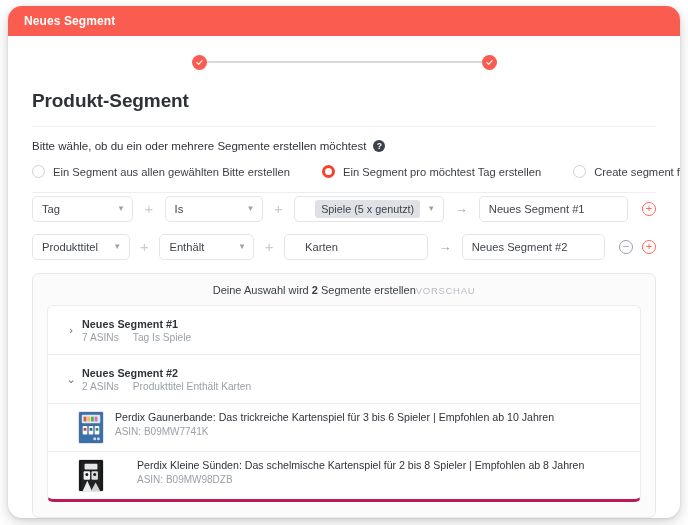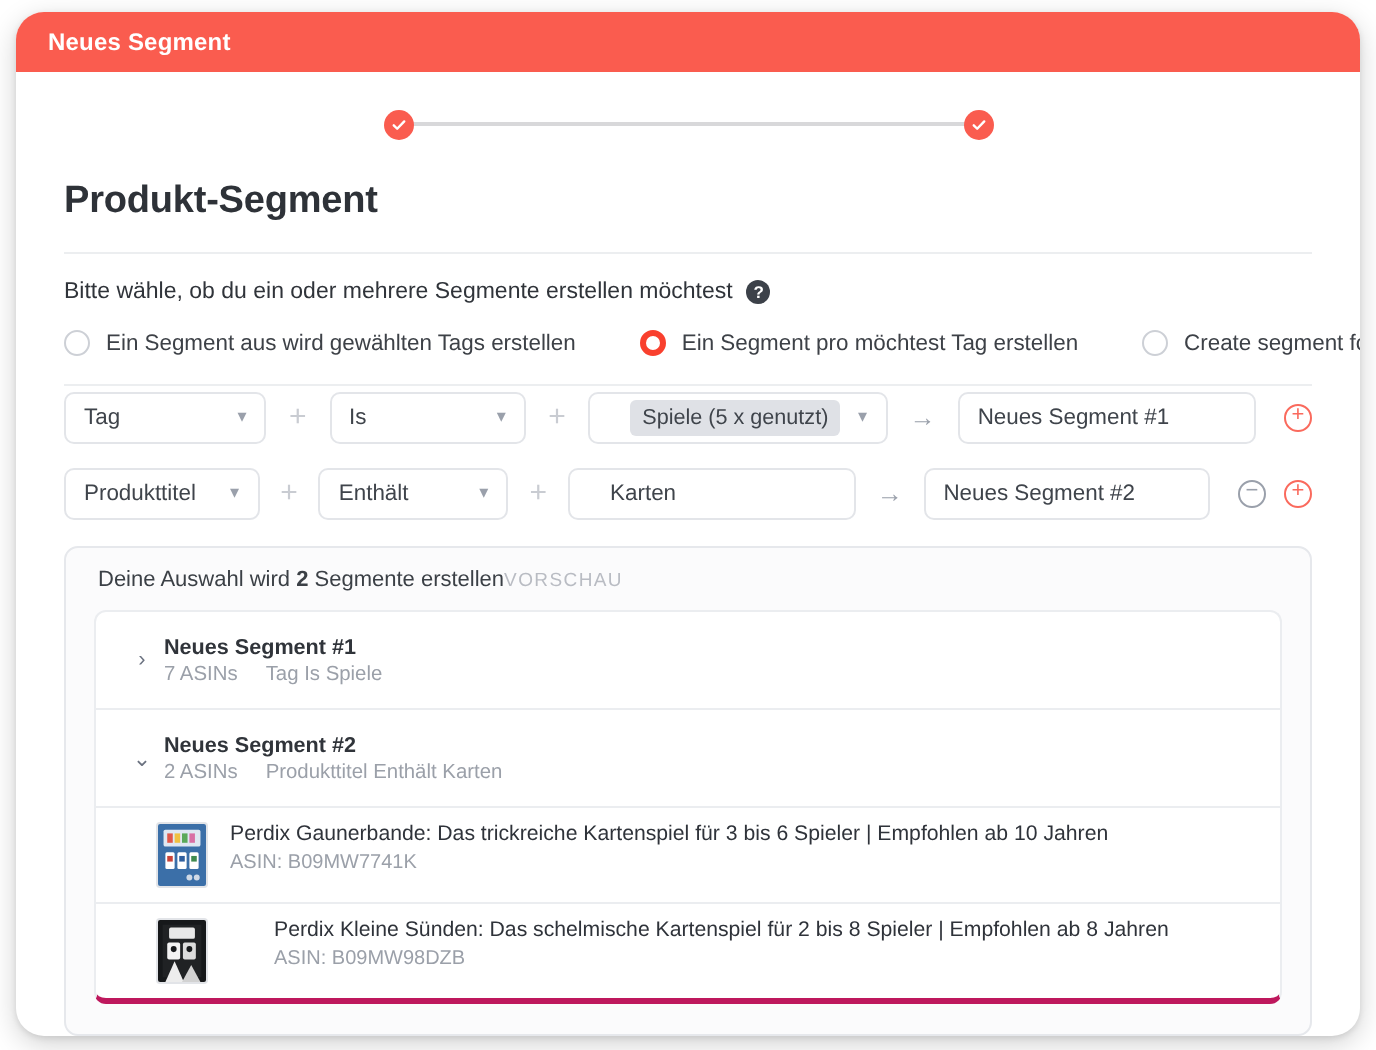--- a/index.html
+++ b/index.html
@@ -250,21 +250,21 @@
     border-radius: 7px;
     background: #fbfbfc;
     overflow: hidden;
     flex: 1 1 auto;
     display: flex;
     flex-direction: column;
   }
   .preview-head {
     display: flex;
     align-items: center;
-    justify-content: flex-start;
+    justify-content: center;
     padding: 10px 16px 9px 16px;
   }
   .preview-head-text {
     font-size: 11px;
     color: #3b4046;
   }
   .preview-head-text b { font-weight: bold; }
   .preview-label {
     font-size: 9.5px;
     letter-spacing: 0.7px;
@@ -372,21 +372,21 @@
       <div class="divider"></div>
 
       <div class="prompt-row">
         <span class="prompt-text">Bitte wähle, ob du ein oder mehrere Segmente erstellen möchtest</span>
         <span class="help-icon">?</span>
       </div>
 
       <div class="radio-row">
         <div class="radio-opt">
           <span class="radio-circle"></span>
-          <span class="radio-label">Ein Segment aus wird gewählten Tags erstellen</span>
+          <span class="radio-label">Ein Segment aus allen gewählten Bitte erstellen</span>
         </div>
         <div class="radio-opt">
           <span class="radio-circle checked"></span>
           <span class="radio-label">Ein Segment pro möchtest Tag erstellen</span>
         </div>
         <div class="radio-opt">
           <span class="radio-circle"></span>
           <span class="radio-label">Create segment for all Products</span>
         </div>
       </div>

